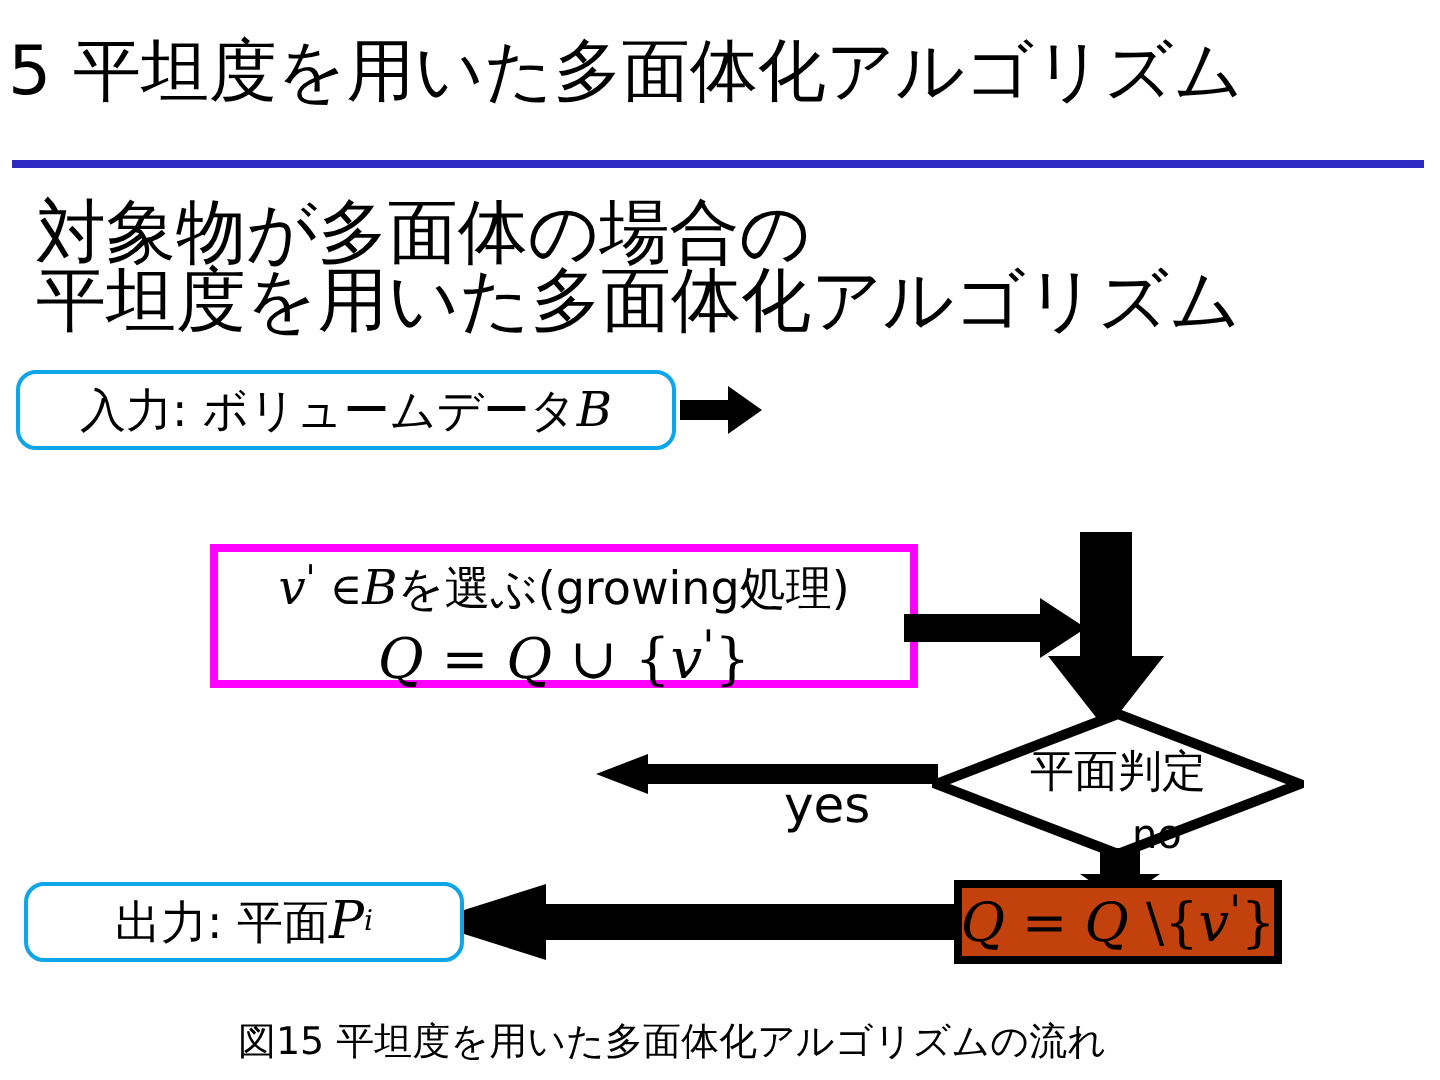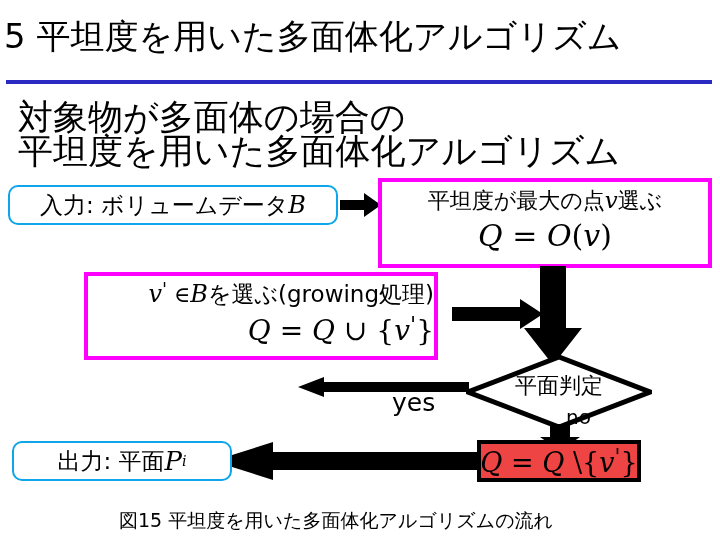--- a/index.html
+++ b/index.html
@@ -92,21 +92,21 @@
     border: 4px solid #ff00ff;
     background: #ffffff;
     box-sizing: border-box;
     text-align: center;
     white-space: nowrap;
     overflow: visible;
   }
   .black-box {
     position: absolute;
     border: 4px solid #000000;
-    background: #ef4444;
+    background: #c2410c;
     box-sizing: border-box;
     display: flex;
     align-items: center;
     justify-content: center;
     white-space: nowrap;
   }
 
   
   .diamond-wrap {
     position: absolute;
@@ -165,38 +165,28 @@
     <span>入力: ボリュームデータ </span>
       <span class="mi-big" style="font-size:24px;">B</span>
   </div>
 
   <div class="arrow" style="left:340px; top:192px; width:42px; height:26px;">
     <svg width="42" height="26" viewBox="0 0 42 26">
       <polygon points="0,8 24,8 24,1 41,13 24,25 24,18 0,18" fill="#000000"></polygon>
     </svg>
   </div>
 
-  <div class="magenta-box" style="left:378px; top:178px; width:334px; height:90px;">
-    <div style="margin-top:4px; font-size:22px;">
-      <span>平坦度が最大の点</span><span class="mi" style="font-size:23px;">v</span><span>選ぶ</span>
-    </div>
-    <div style="margin-top:2px; font-size:30px;">
-      <span class="mi-big">Q</span>
-      <span class="op">=</span>
-      <span class="mi-big">O</span><span class="op">(</span><span class="mi-big">v</span><span class="op">)</span>
-    </div>
-  </div>
 
   <div class="arrow" style="left:522px; top:266px; width:66px; height:100px;">
     <svg width="66" height="100" viewBox="0 0 66 100">
       <polygon points="18,0 44,0 44,62 60,62 31,99 2,62 18,62" fill="#000000"></polygon>
     </svg>
   </div>
 
-  <div class="magenta-box" style="left:84px; top:272px; width:354px; height:88px;text-align:right;">
+  <div class="magenta-box" style="left:105px; top:272px; width:354px; height:72px;">
     <div style="margin-top:3px; font-size:23px;">
       <span class="mi" style="font-size:24px;">v</span><span class="prime">'</span><span class="op" style="font-size:22px;">&nbsp;</span><span class="op" style="font-size:22px;">∈</span><span class="mi" style="font-size:24px;">B</span><span>を選ぶ(growing処理)</span>
     </div>
     <div style="margin-top:1px; font-size:28px;">
       <span class="mi-big">Q</span>
       <span class="op">=</span>
       <span class="mi-big">Q</span>
       <span class="op">∪</span>
       <span class="op">{</span><span class="mi-big">v</span><span class="prime">'</span><span class="op">}</span>
     </div>

